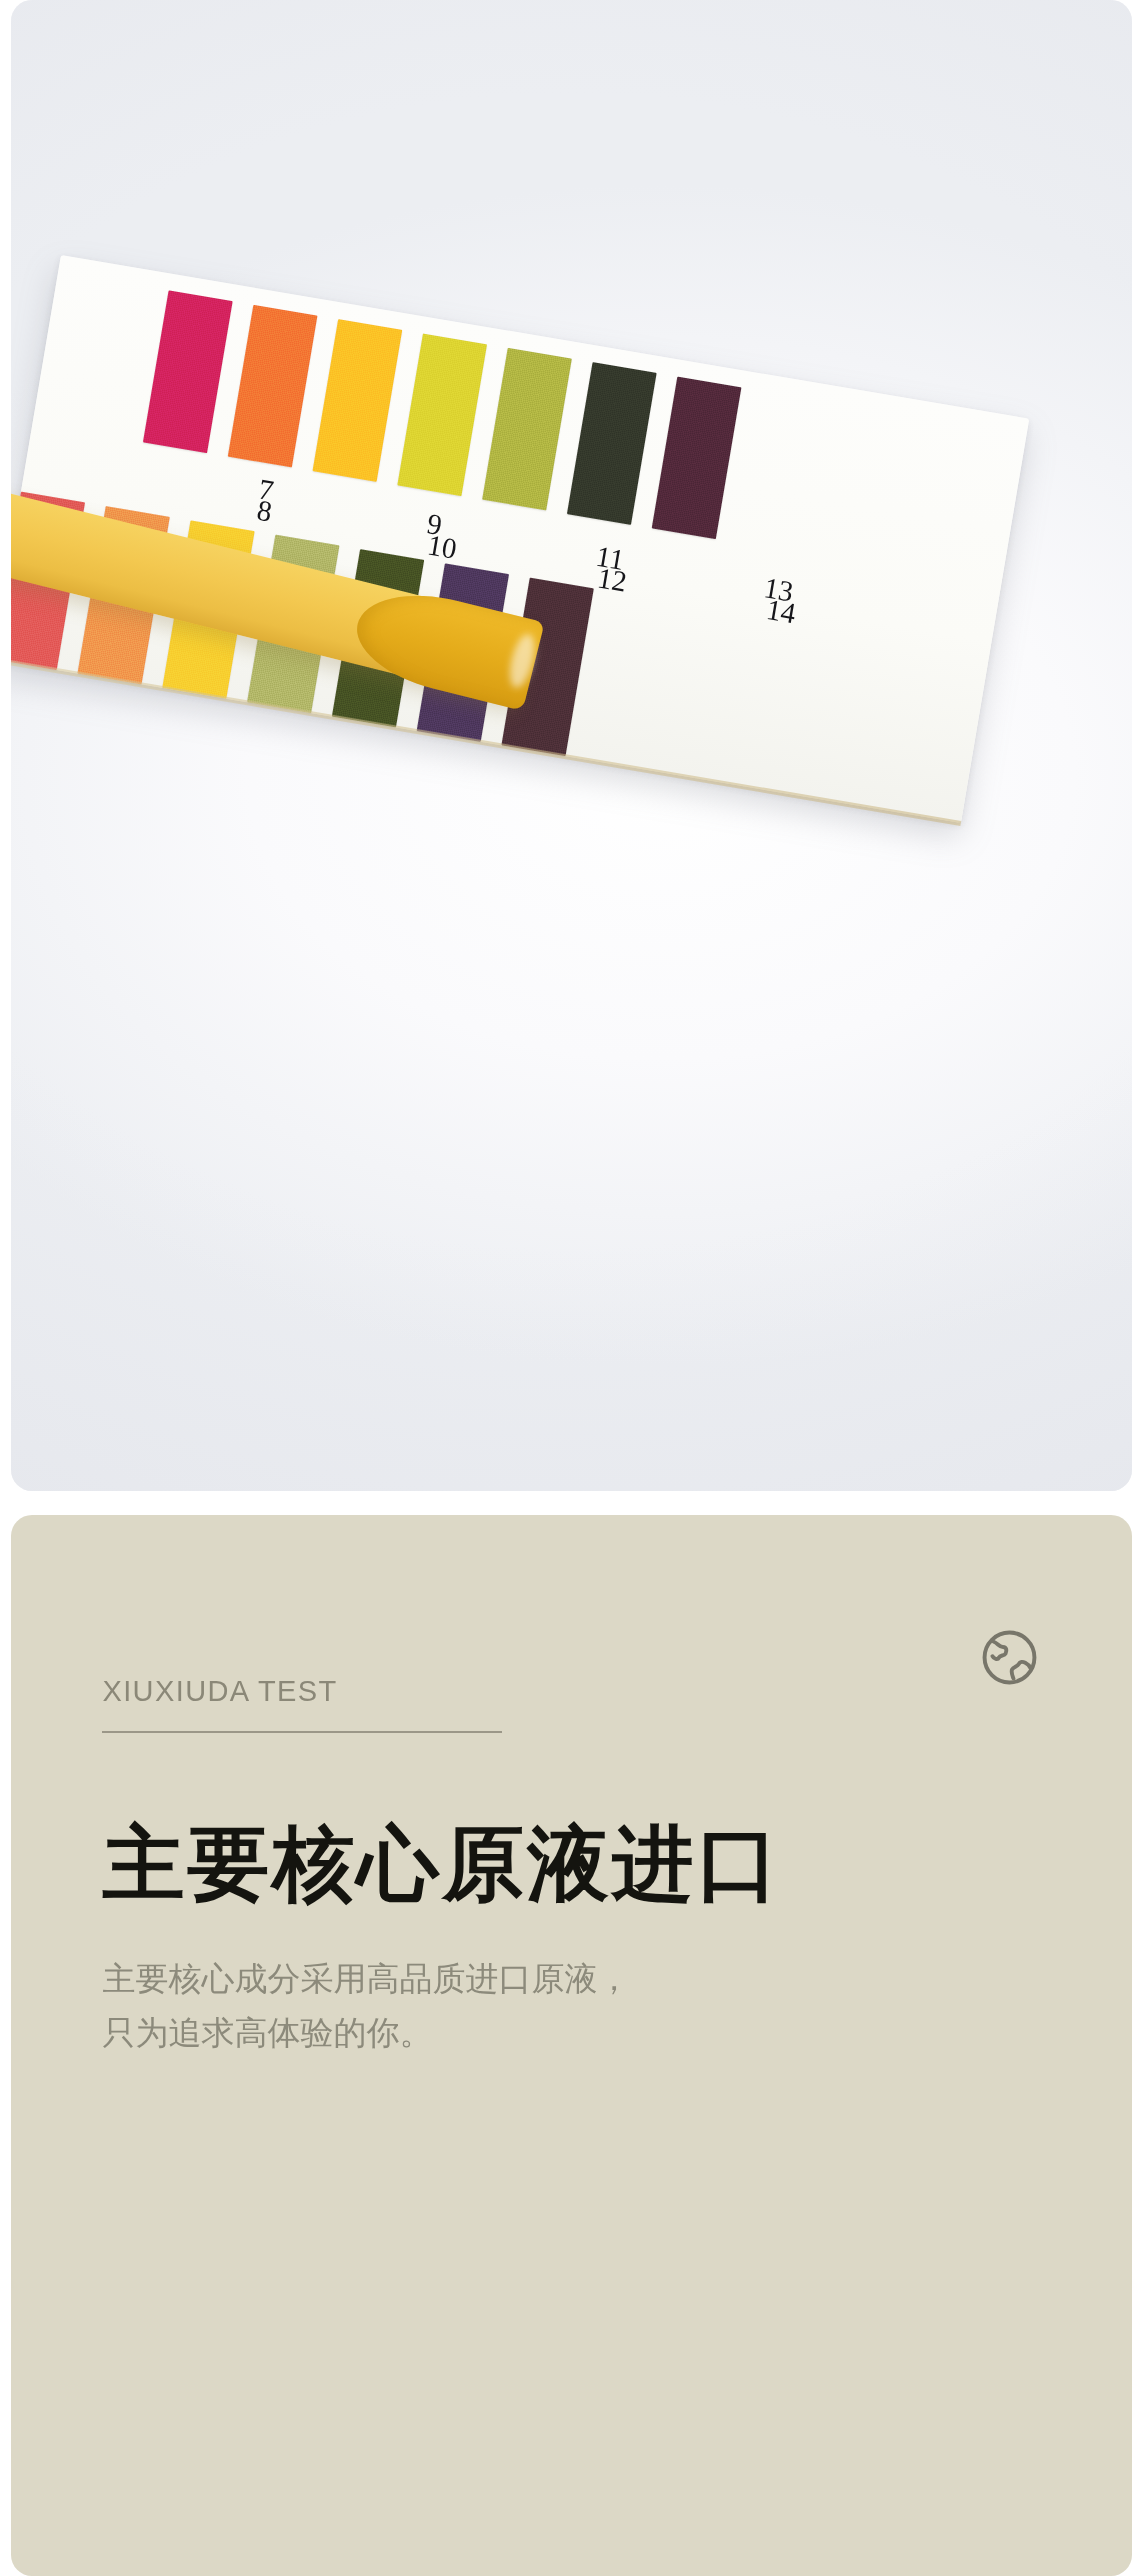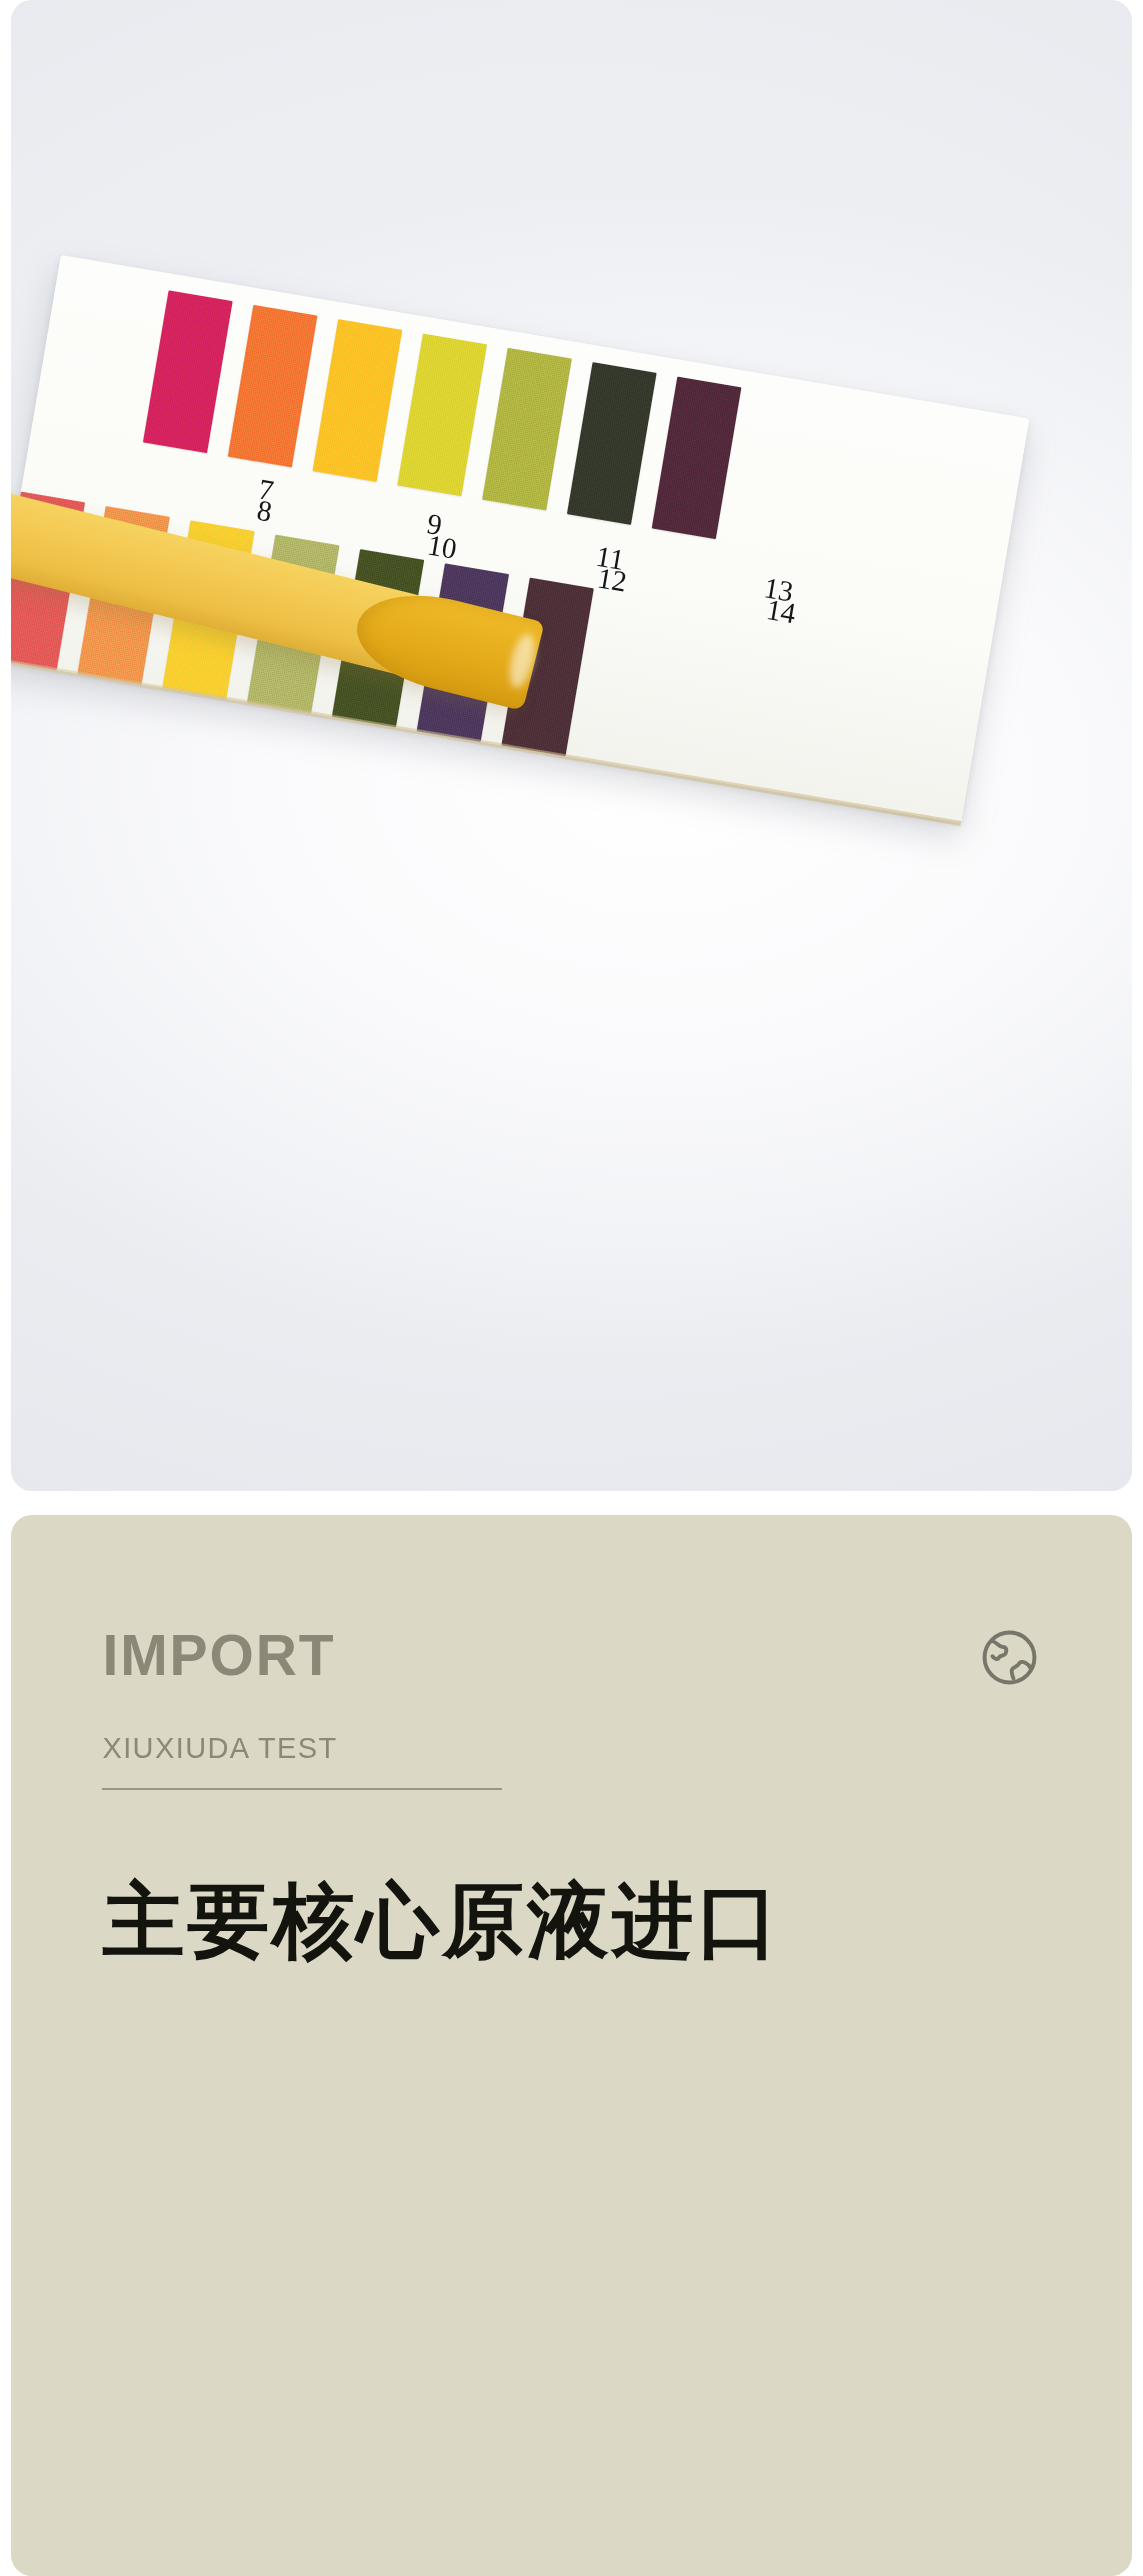--- a/index.html
+++ b/index.html
@@ -220,24 +220,27 @@
 
   <div class="import-card">
     <div class="import-pad">
 
       <svg class="globe" viewBox="0 0 48 48" fill="none">
         <circle cx="24" cy="24" r="19" stroke="#78766a" stroke-width="3"></circle>
         <path d="M12 12c3 1 4 4 7 4s3 3 2 5-4 1-5 3-4 1-5-1" stroke="#78766a" stroke-width="3" stroke-linejoin="round" stroke-linecap="round" fill="none"></path>
         <path d="M27 40c-1-3-2-5-1-7s4-2 5-4 3-2 5-1 3 2 4 4" stroke="#78766a" stroke-width="3" stroke-linejoin="round" stroke-linecap="round" fill="none"></path>
       </svg>
 
-      <p class="kicker">IMPORT</p>
       <p class="subkicker">XIUXIUDA TEST</p>
       <div class="rule"></div>
 
       <h1 class="headline">主要核心原液进口</h1>
 
+      <p class="lede">
+        <span>主要核心成分采用高品质进口原液，</span><br>
+        <span>只为追求高体验的你。</span>
+      </p>
     </div>
 
   </div>
 
 </div>
 
 
 </body></html>

